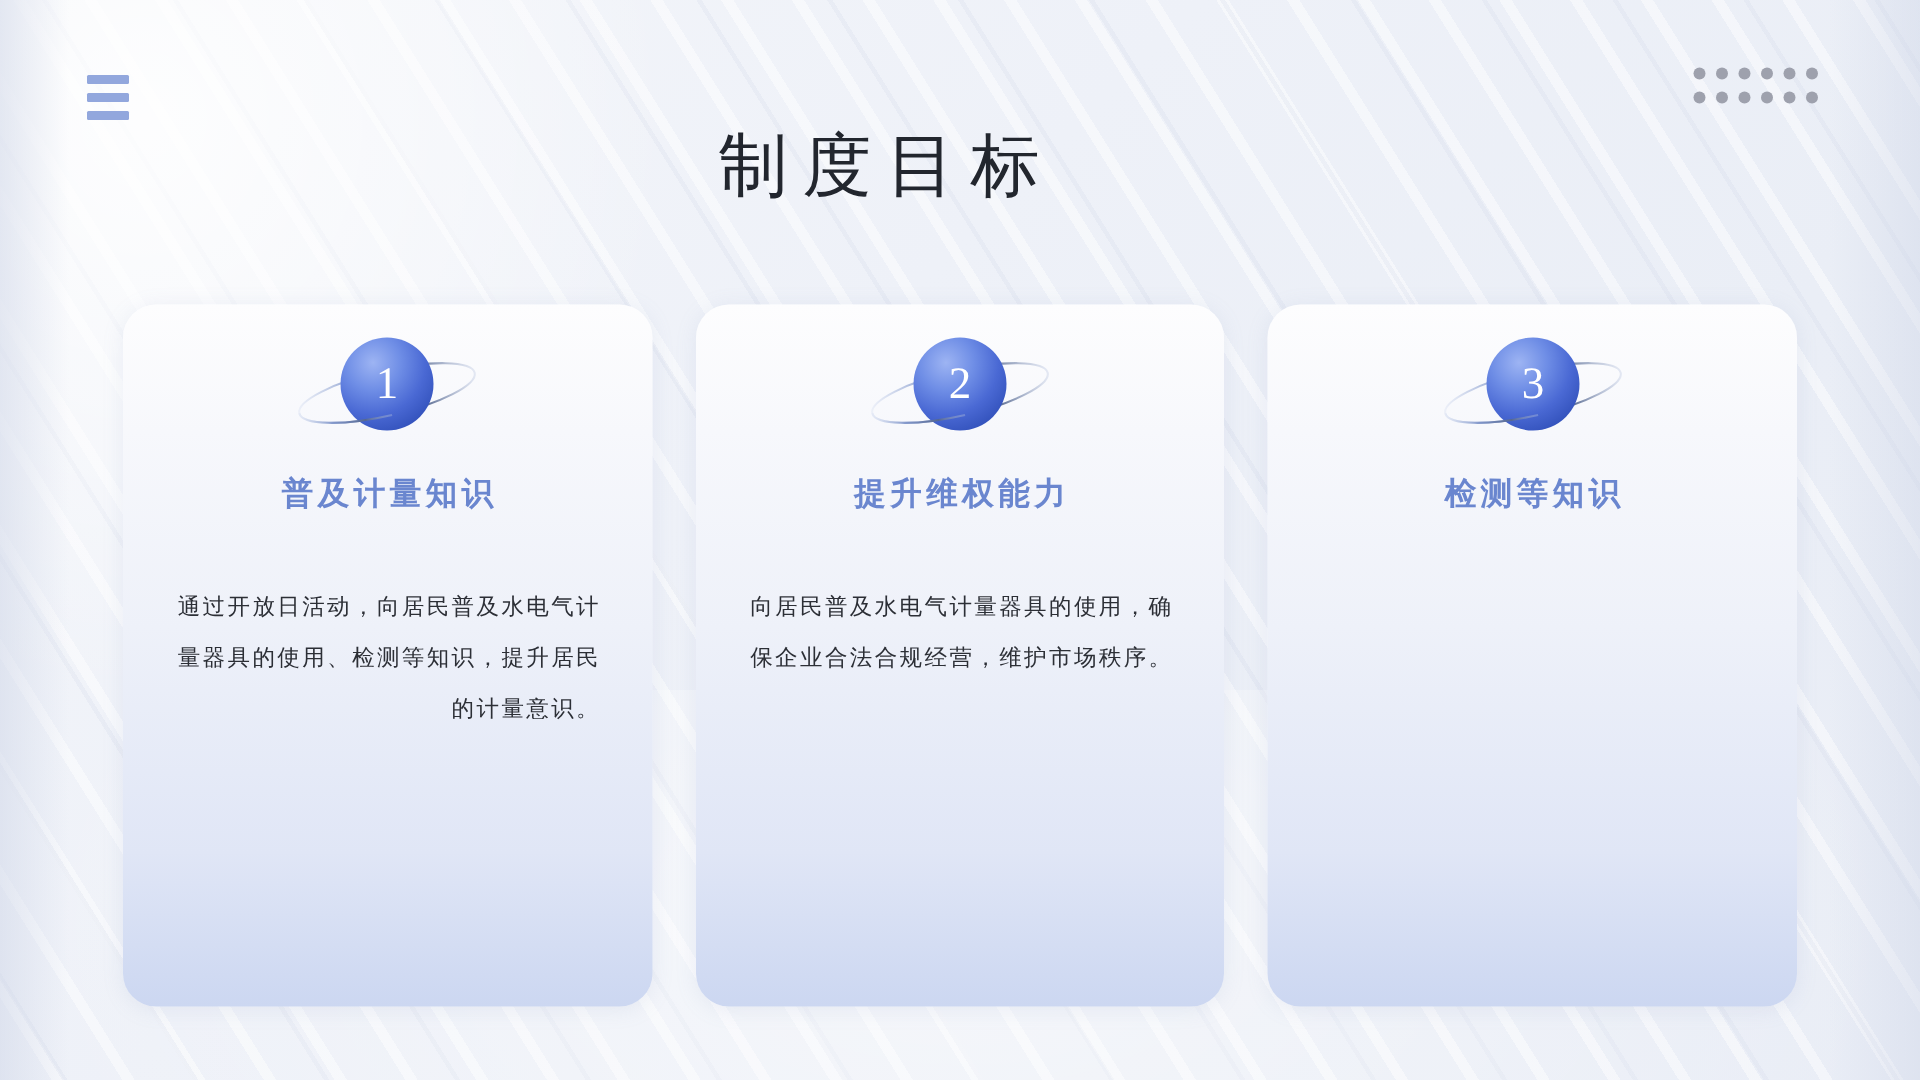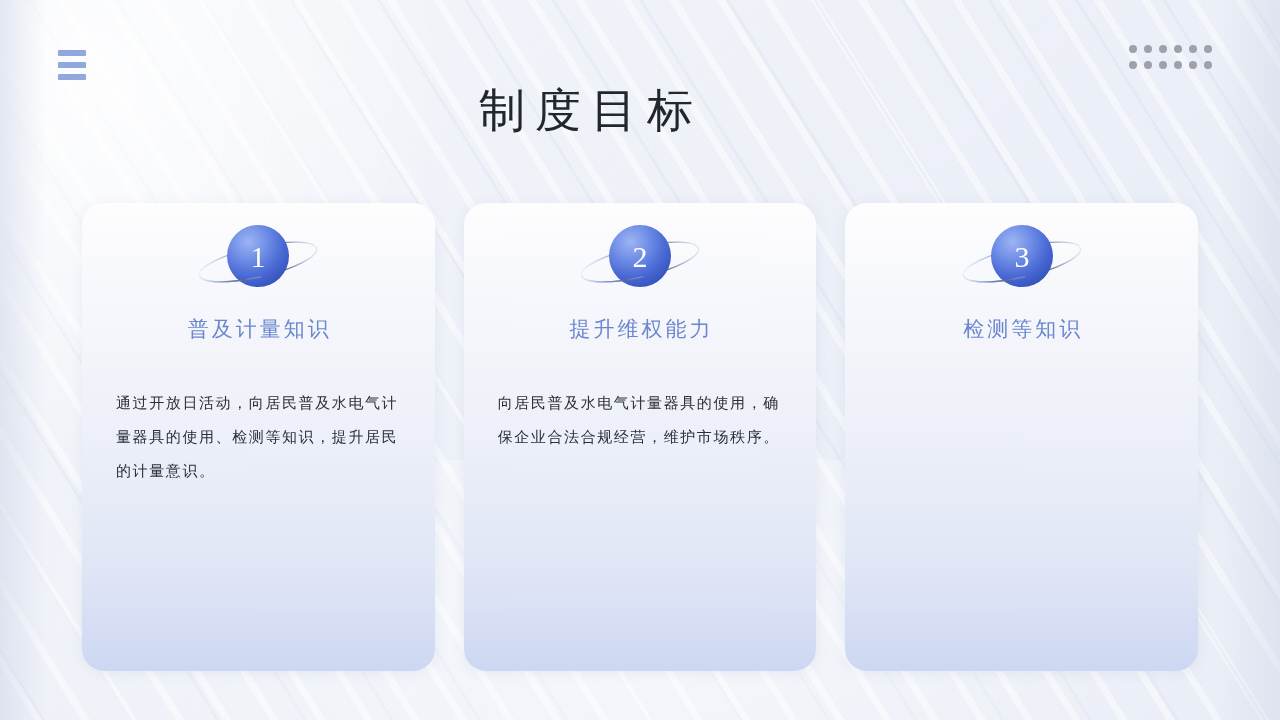--- a/index.html
+++ b/index.html
@@ -169,30 +169,31 @@
   .badge svg { display: block; }
 
   .card-title {
     margin-top: 16px;
     font-size: 21px;
     letter-spacing: 3px;
     text-indent: 3px;
     color: #6a86cf;
     font-family: "Liberation Serif", "DejaVu Serif", serif;
     line-height: 1.2;
+    font-weight: bold;
   }
 
   .card-body {
     margin-top: 46px;
     font-size: 15px;
     line-height: 34px;
     letter-spacing: 1.6px;
     color: #2c2f36;
-    text-align: left;
-    font-family: Liberation Mono, monospace;
+    text-align: right;
+    font-family: Liberation Sans, sans-serif;
   }
 </style>
 </head>
 <body>
 
 <div id="slide">
 
   <div class="stripes"></div>
   <div class="stripes-2"></div>
   <div class="glow-left"></div>

